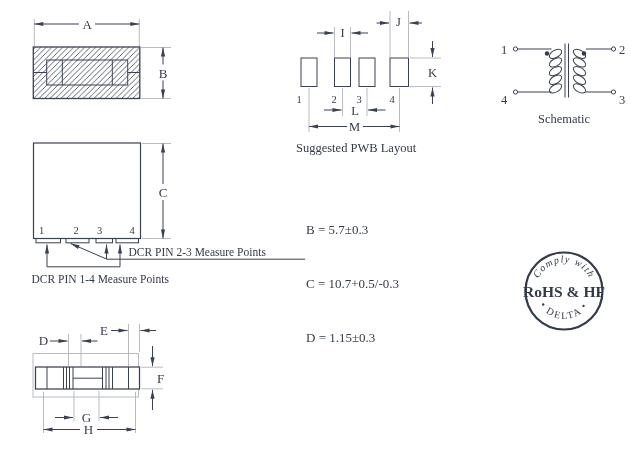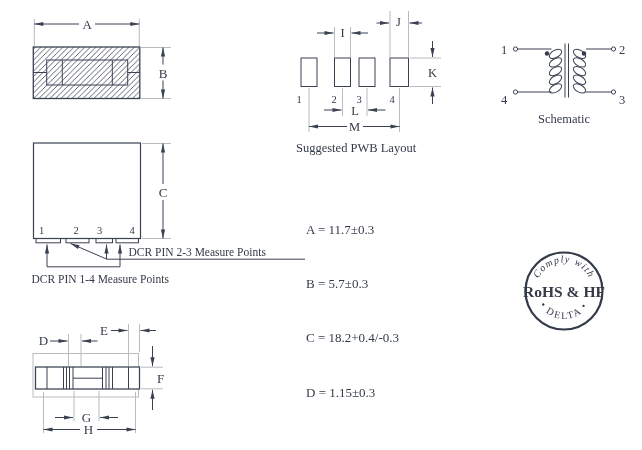--- a/index.html
+++ b/index.html
@@ -230,23 +230,22 @@
       <textPath href="#stampTop" startOffset="50%" text-anchor="middle">Comply  with</textPath>
     </text>
     <text class="stamp-center" x="564" y="296.5" text-anchor="middle">RoHS &amp; HF</text>
     <text class="stamp-bot">
       <textPath href="#stampBot" startOffset="50%" text-anchor="middle">• DELTA •</textPath>
     </text>
   </g>
 </svg>
 
 <div id="dim-list">
-  <div>A = 11.7±0.3</div>
   <div>B = 5.7±0.3</div>
-  <div>C = 18.2+0.4/-0.3</div>
+  <div>C = 10.7+0.5/-0.3</div>
   <div>D = 1.15±0.3</div>
   
   
   
   
   
   
   
   
   

